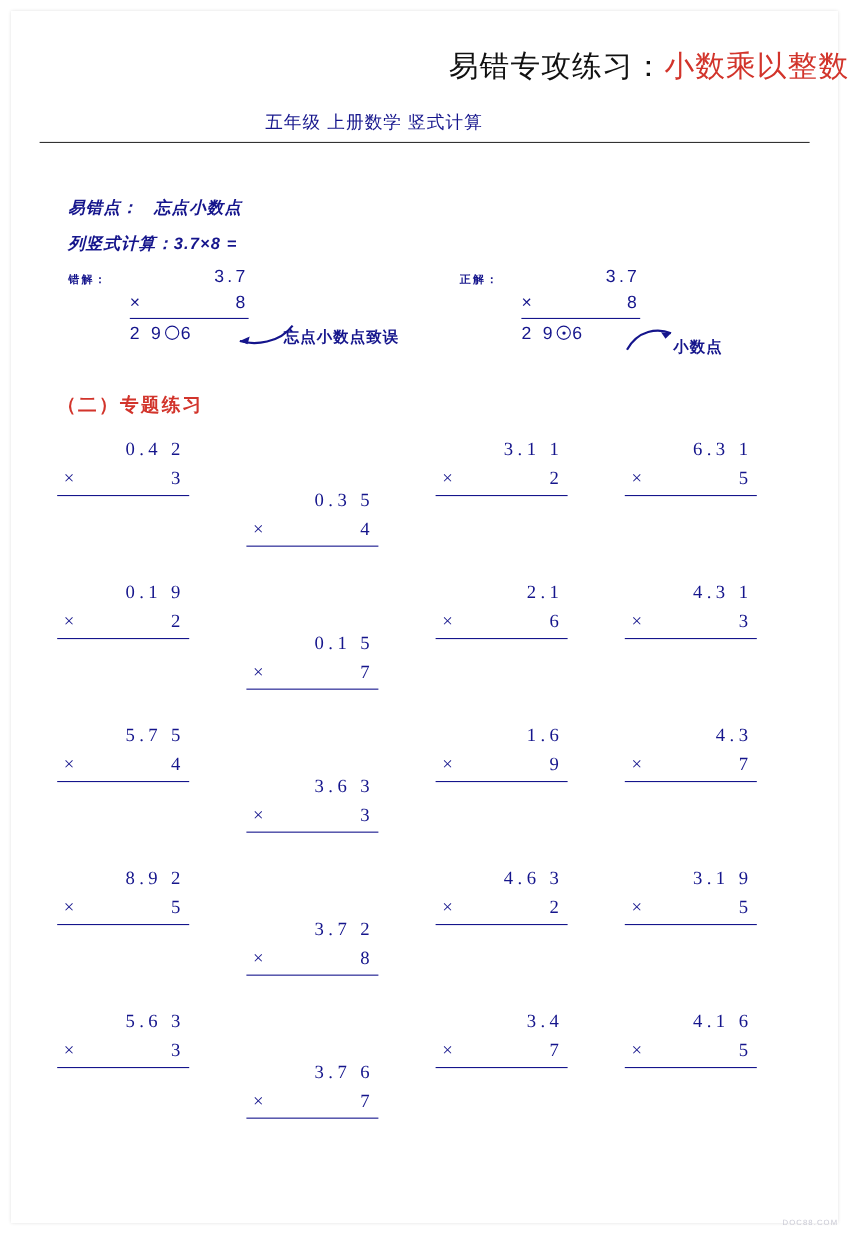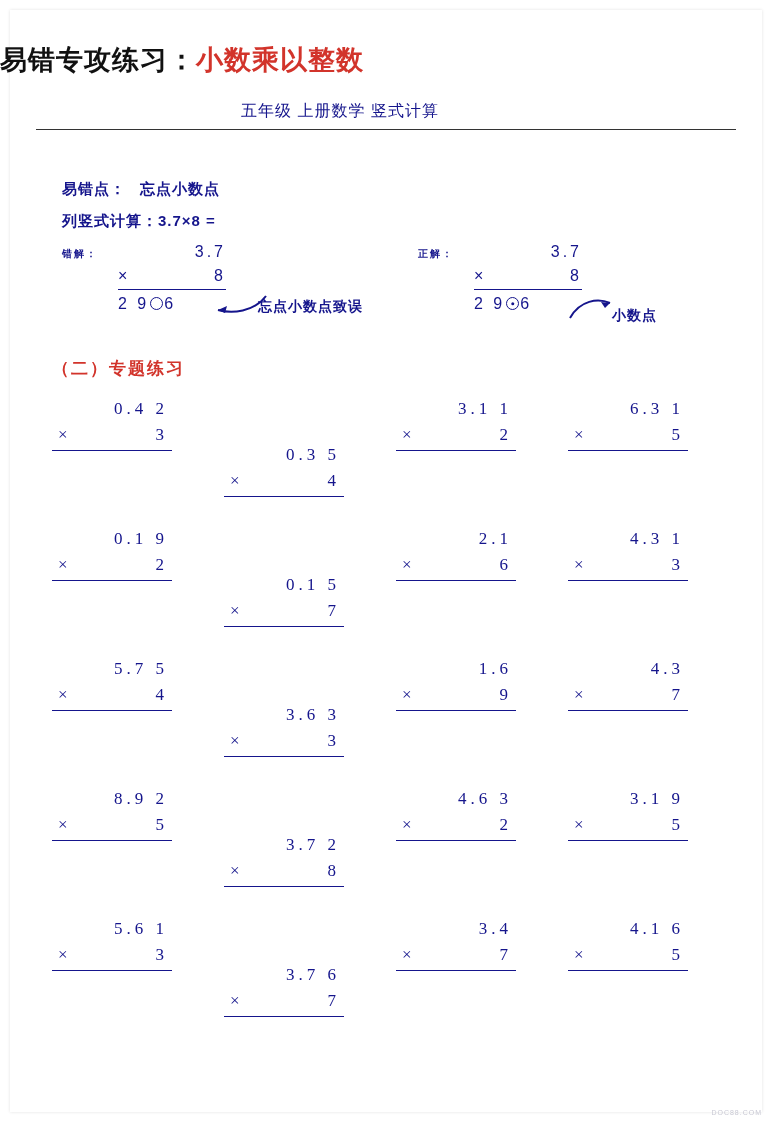--- a/index.html
+++ b/index.html
@@ -21,23 +21,23 @@
     width: 772px;
     height: 1122px;
     background: #fff;
   }
   
   .title-row {
     position: absolute;
     top: 42px;
     left: 0;
     width: 772px;
-    text-align: left;
+    text-align: right;
     font-size: 27px;
-    font-weight: bold;
+    font-weight: normal;
     letter-spacing: 1px;
   }
   .title-black {
     color: #111111;
     font-family: "Liberation Serif", serif;
   }
   .title-red {
     color: #d2342b;
     font-family: "Liberation Serif", serif;
   }
@@ -72,20 +72,21 @@
   #sec1 { top: 142px; left: 52px; }
   #sec2 { top: 357px; left: 52px; }
 
   .label-bold {
     position: absolute;
     font-size: 15px;
     font-weight: bold;
     color: #15158c;
     font-family: "Liberation Sans", sans-serif;
     letter-spacing: 1px;
+    font-style: italic;
   }
   #errlabel { top: 180px; left: 62px; }
   #errvalue { top: 180px; left: 140px; }
   #listline  { top: 212px; left: 62px; }
 
   .sol-label {
     position: absolute;
     font-size: 10px;
     color: #15158c;
     font-family: "Liberation Sans", sans-serif;
@@ -445,21 +446,21 @@
         <div class="mulrow">
           <span class="mul">×</span>
           <span>5</span>
         </div>
         <div class="underline"></div>
       </div>
     </div>
 
     <div class="prow">
       <div class="pcell c0">
-        <div class="num">5.6 1</div>
+        <div class="num">5.6 3</div>
         <div class="mulrow">
           <span class="mul">×</span>
           <span>3</span>
         </div>
         <div class="underline"></div>
       </div>
       <div class="pcell c1">
         <div class="num">3.7 6</div>
         <div class="mulrow">
           <span class="mul">×</span>

